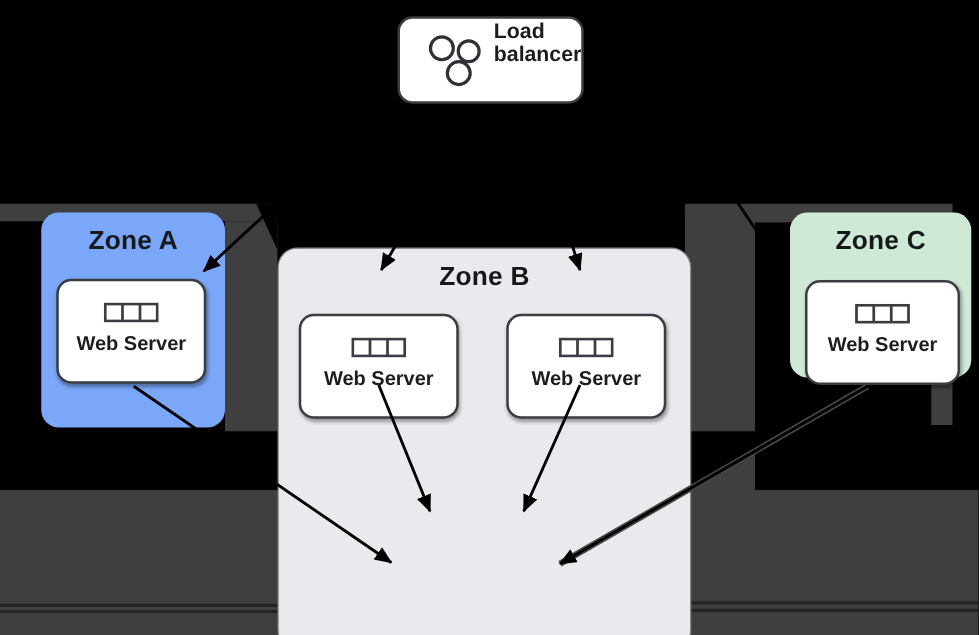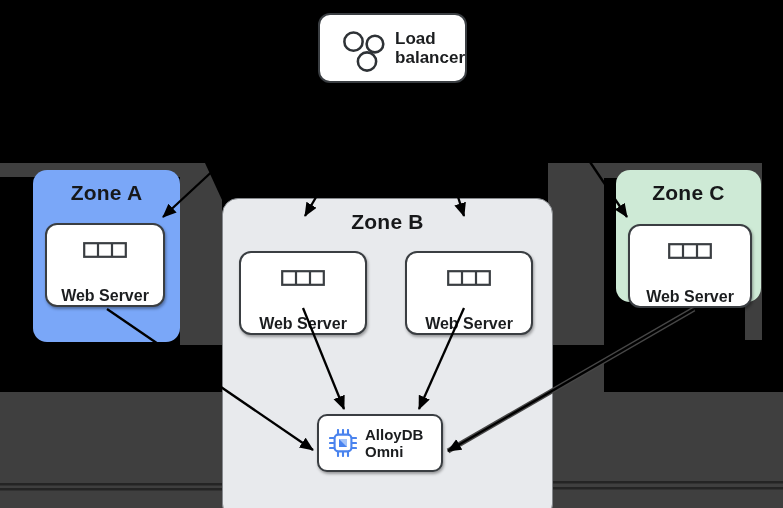--- a/index.html
+++ b/index.html
@@ -25,27 +25,27 @@
   .node{
     position:absolute;
     background:#fff;
     border:2.2px solid #3a3e42;
     border-radius:12px;
     box-shadow:1px 2px 3px rgba(0,0,0,.35);
     box-sizing:border-box;
   }
   .ws{
     display:flex;flex-direction:column;align-items:center;
-    justify-content:space-between;padding-top:17px;gap:9px;
+    justify-content:flex-start;padding-top:17px;gap:9px;
   }
   .ws-label{font-size:16px;font-weight:bold;white-space:nowrap;}
   .lb{
     left:318px;top:13px;width:149px;height:70px;
     border-width:2.4px;
-    display:flex;flex-direction:row;align-items:center;
+    display:flex;flex-direction:row;align-items:flex-start;
     padding-left:20px;gap:9px;
   }
   .lb-label{font-size:17px;font-weight:bold;line-height:1.12;width:72px;}
   .db{
     left:317px;top:414px;width:126px;height:58px;
     border-radius:10px;border-width:2px;
     display:flex;flex-direction:row;align-items:center;
     padding-left:10px;gap:8px;
   }
   .db-label{font-size:15px;font-weight:bold;line-height:1.15;width:68px;}
@@ -96,21 +96,21 @@
     <div class="node ws" style="left:182px;top:52px;width:128px;height:84px;">
       <svg width="44" height="16" viewBox="0 0 44 16">
         <rect x="1.2" y="1.2" width="41.6" height="13.6" fill="#fff" stroke="#3a3e42" stroke-width="2.2"></rect>
         <line x1="15" y1="1" x2="15" y2="15" stroke="#3a3e42" stroke-width="2.2"></line>
         <line x1="29" y1="1" x2="29" y2="15" stroke="#3a3e42" stroke-width="2.2"></line>
       </svg>
       <div class="ws-label">Web Server</div>
     </div>
   </div>
 
-  <div class="zone" style="left: 616px; top: 170px; width: 145px; height: 132px; background: rgb(206, 234, 214);">
+  <div class="zone" style="left: 632px; top: 170px; width: 145px; height: 132px; background: rgb(206, 234, 214);">
     <div class="zone-label">Zone C</div>
     <div class="node ws" style="left:12px;top:54px;width:124px;height:84px;">
       <svg width="44" height="16" viewBox="0 0 44 16">
         <rect x="1.2" y="1.2" width="41.6" height="13.6" fill="#fff" stroke="#3a3e42" stroke-width="2.2"></rect>
         <line x1="15" y1="1" x2="15" y2="15" stroke="#3a3e42" stroke-width="2.2"></line>
         <line x1="29" y1="1" x2="29" y2="15" stroke="#3a3e42" stroke-width="2.2"></line>
       </svg>
       <div class="ws-label">Web Server</div>
     </div>
   </div>
@@ -119,31 +119,20 @@
     <svg width="58" height="60" viewBox="0 0 58 60">
       <g fill="none" stroke="#2E3236" stroke-width="3.2">
         <circle cx="17" cy="22" r="11.5"></circle>
         <circle cx="44" cy="25" r="10.5"></circle>
         <circle cx="34" cy="47" r="11.5"></circle>
       </g>
     </svg>
     <div class="lb-label">Load balancer</div>
   </div>
 
-  <div class="node db">
-    <svg width="28" height="28" viewBox="0 0 28 28">
-      <g stroke="#4A83EE" stroke-width="2.1" stroke-linecap="round">
-        <path d="M9,1 V5 M14,1 V5 M19,1 V5 M9,23 V27 M14,23 V27 M19,23 V27 M1,9 H5 M1,14 H5 M1,19 H5 M23,9 H27 M23,14 H27 M23,19 H27"></path>
-      </g>
-      <rect x="5.6" y="5.6" width="16.8" height="16.8" rx="3.5" fill="#fff" stroke="#4A83EE" stroke-width="2.1"></rect>
-      <rect x="10" y="10" width="8" height="8" fill="#4A83EE"></rect>
-      <path d="M10,10 L18,10 L18,18 Z" fill="#A5C4F9"></path>
-    </svg>
-    <div class="db-label">AlloyDB Omni</div>
-  </div>
 
   <svg class="layer" id="arrow-layer" width="783" height="508">
     <defs>
       <marker id="arrowhead" markerUnits="userSpaceOnUse" markerWidth="16" markerHeight="14" refX="13" refY="6" orient="auto">
         <path d="M0,0 L14,6 L0,12 Z" fill="#000000"></path>
       </marker>
     </defs>
   <line x1="300" y1="90" x2="163" y2="217" stroke="#000000" stroke-width="2.3" marker-end="url(#arrowhead)"></line>
       <line x1="380" y1="88" x2="305" y2="216" stroke="#000000" stroke-width="2.3" marker-end="url(#arrowhead)"></line>
       <line x1="424" y1="88" x2="464" y2="216" stroke="#000000" stroke-width="2.3" marker-end="url(#arrowhead)"></line>

